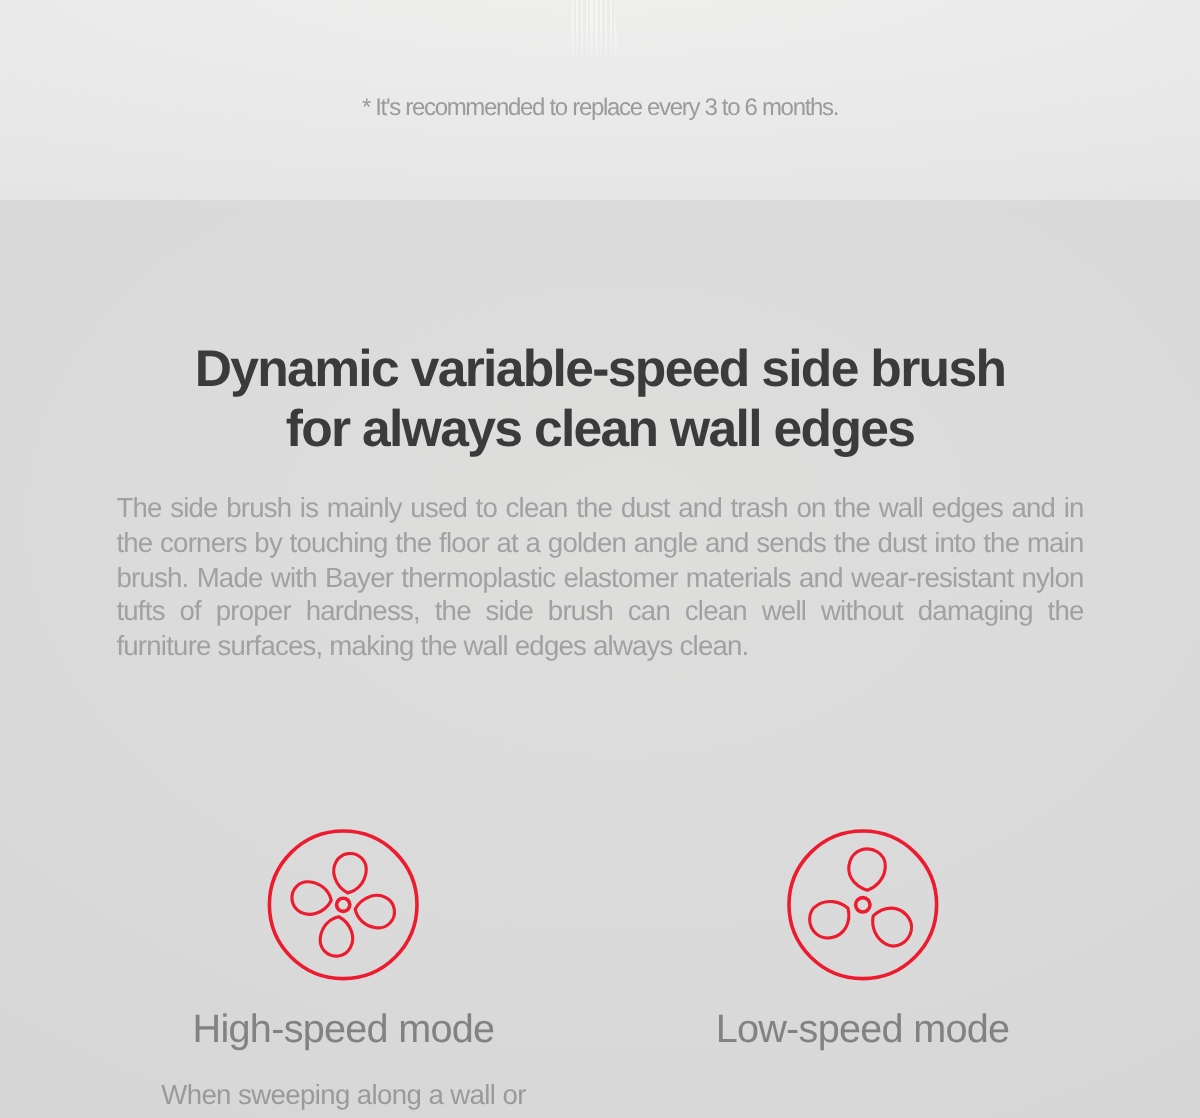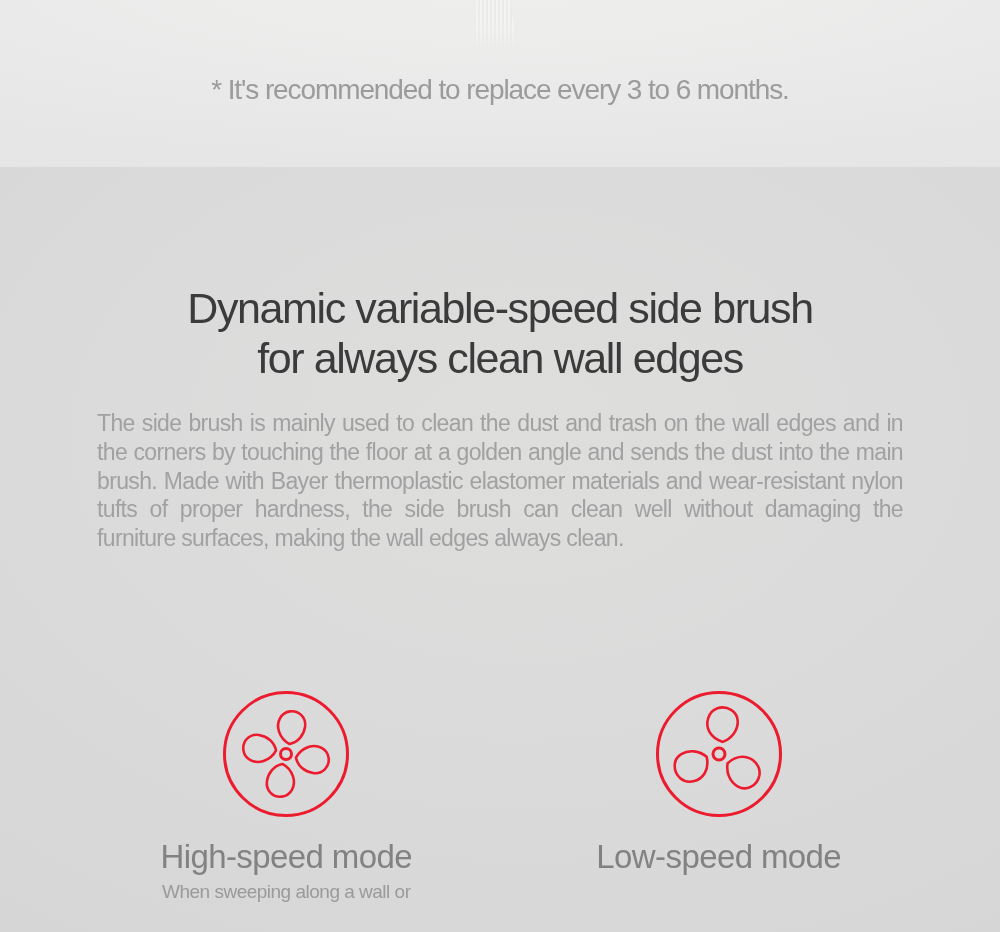--- a/index.html
+++ b/index.html
@@ -23,36 +23,36 @@
     position: absolute; top: 0; left: 472px;
     width: 44px; height: 52px;
     clip-path: polygon(11% 0%, 89% 0%, 100% 100%, 0% 100%);
     background: repeating-linear-gradient(90deg, #f4f4f3 0 2px, #ebebea 2px 4px);
     -webkit-mask-image: linear-gradient(#000 45%, transparent 100%);
     mask-image: linear-gradient(#000 45%, transparent 100%);
   }
   .note {
     position: absolute; top: 76px; left: 0; width: 100%;
     margin: 0; text-align: center;
-    font-size: 28px; line-height: 28px;
+    font-size: 20px; line-height: 28px;
     letter-spacing: -1.1px;
     color: #9b9b9b;
   }
 
   
   .section-main {
     position: relative;
     height: 765px;
     background: radial-gradient(95% 85% at 52% 35%, #dededd 0%, #dadada 55%, #d5d5d5 100%);
   }
   .headline {
     margin: 0; padding-top: 116px;
     text-align: center;
     font-size: 43px; line-height: 50px;
-    font-weight: 400;
+    font-weight: 700;
     letter-spacing: -1.4px;
     color: #3b3b3b;
   }
   .headline .line { display: block; }
   .body-copy {
     width: 806px;
     margin: 26px auto 0;
     text-align: justify;
     font-size: 23px; line-height: 28.8px;
     letter-spacing: -0.65px;
@@ -65,21 +65,22 @@
   }
   .mode { flex: 1; text-align: center; }
   .fan-icon { display: block; margin: 0 auto; }
   .mode-title {
     margin-top: 18px;
     font-size: 33px; line-height: 40px;
     letter-spacing: -0.6px;
     color: #828282;
   }
   .mode-desc {
-    font-size: 19px; line-height: 30px;
+    margin-top: 20px;
+    font-size: 23px; line-height: 30px;
     letter-spacing: -0.5px;
     color: #9a9a9a;
   }
 </style>
 </head>
 <body>
 
 <div class="page">
 
   <section class="section-top">

